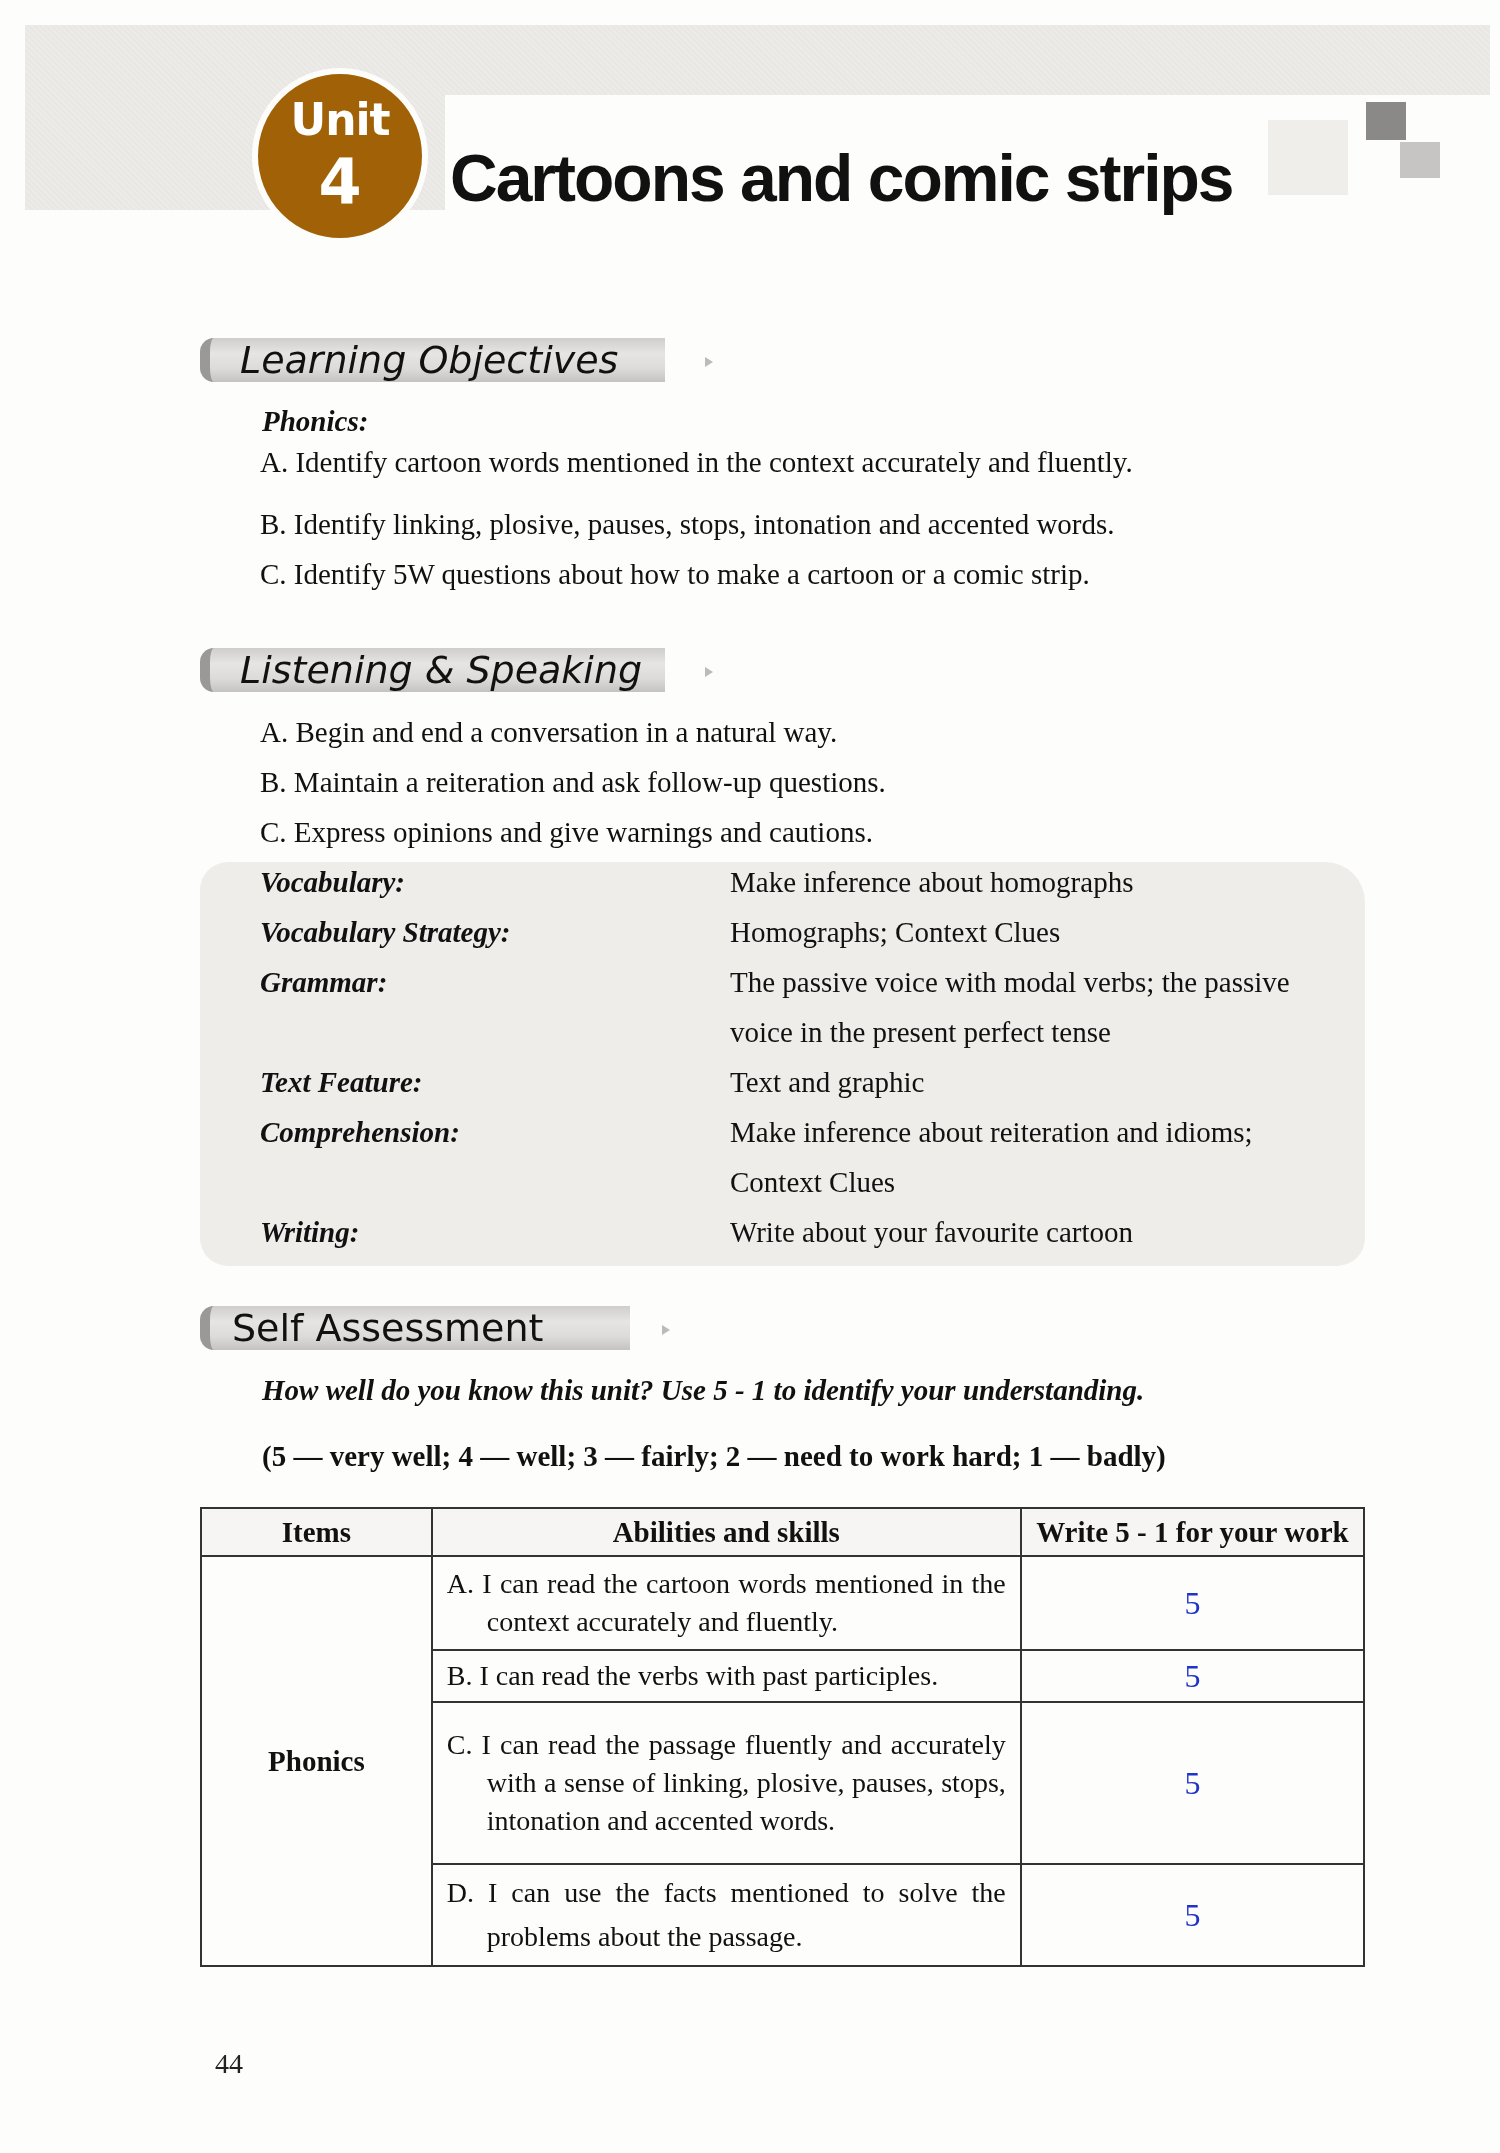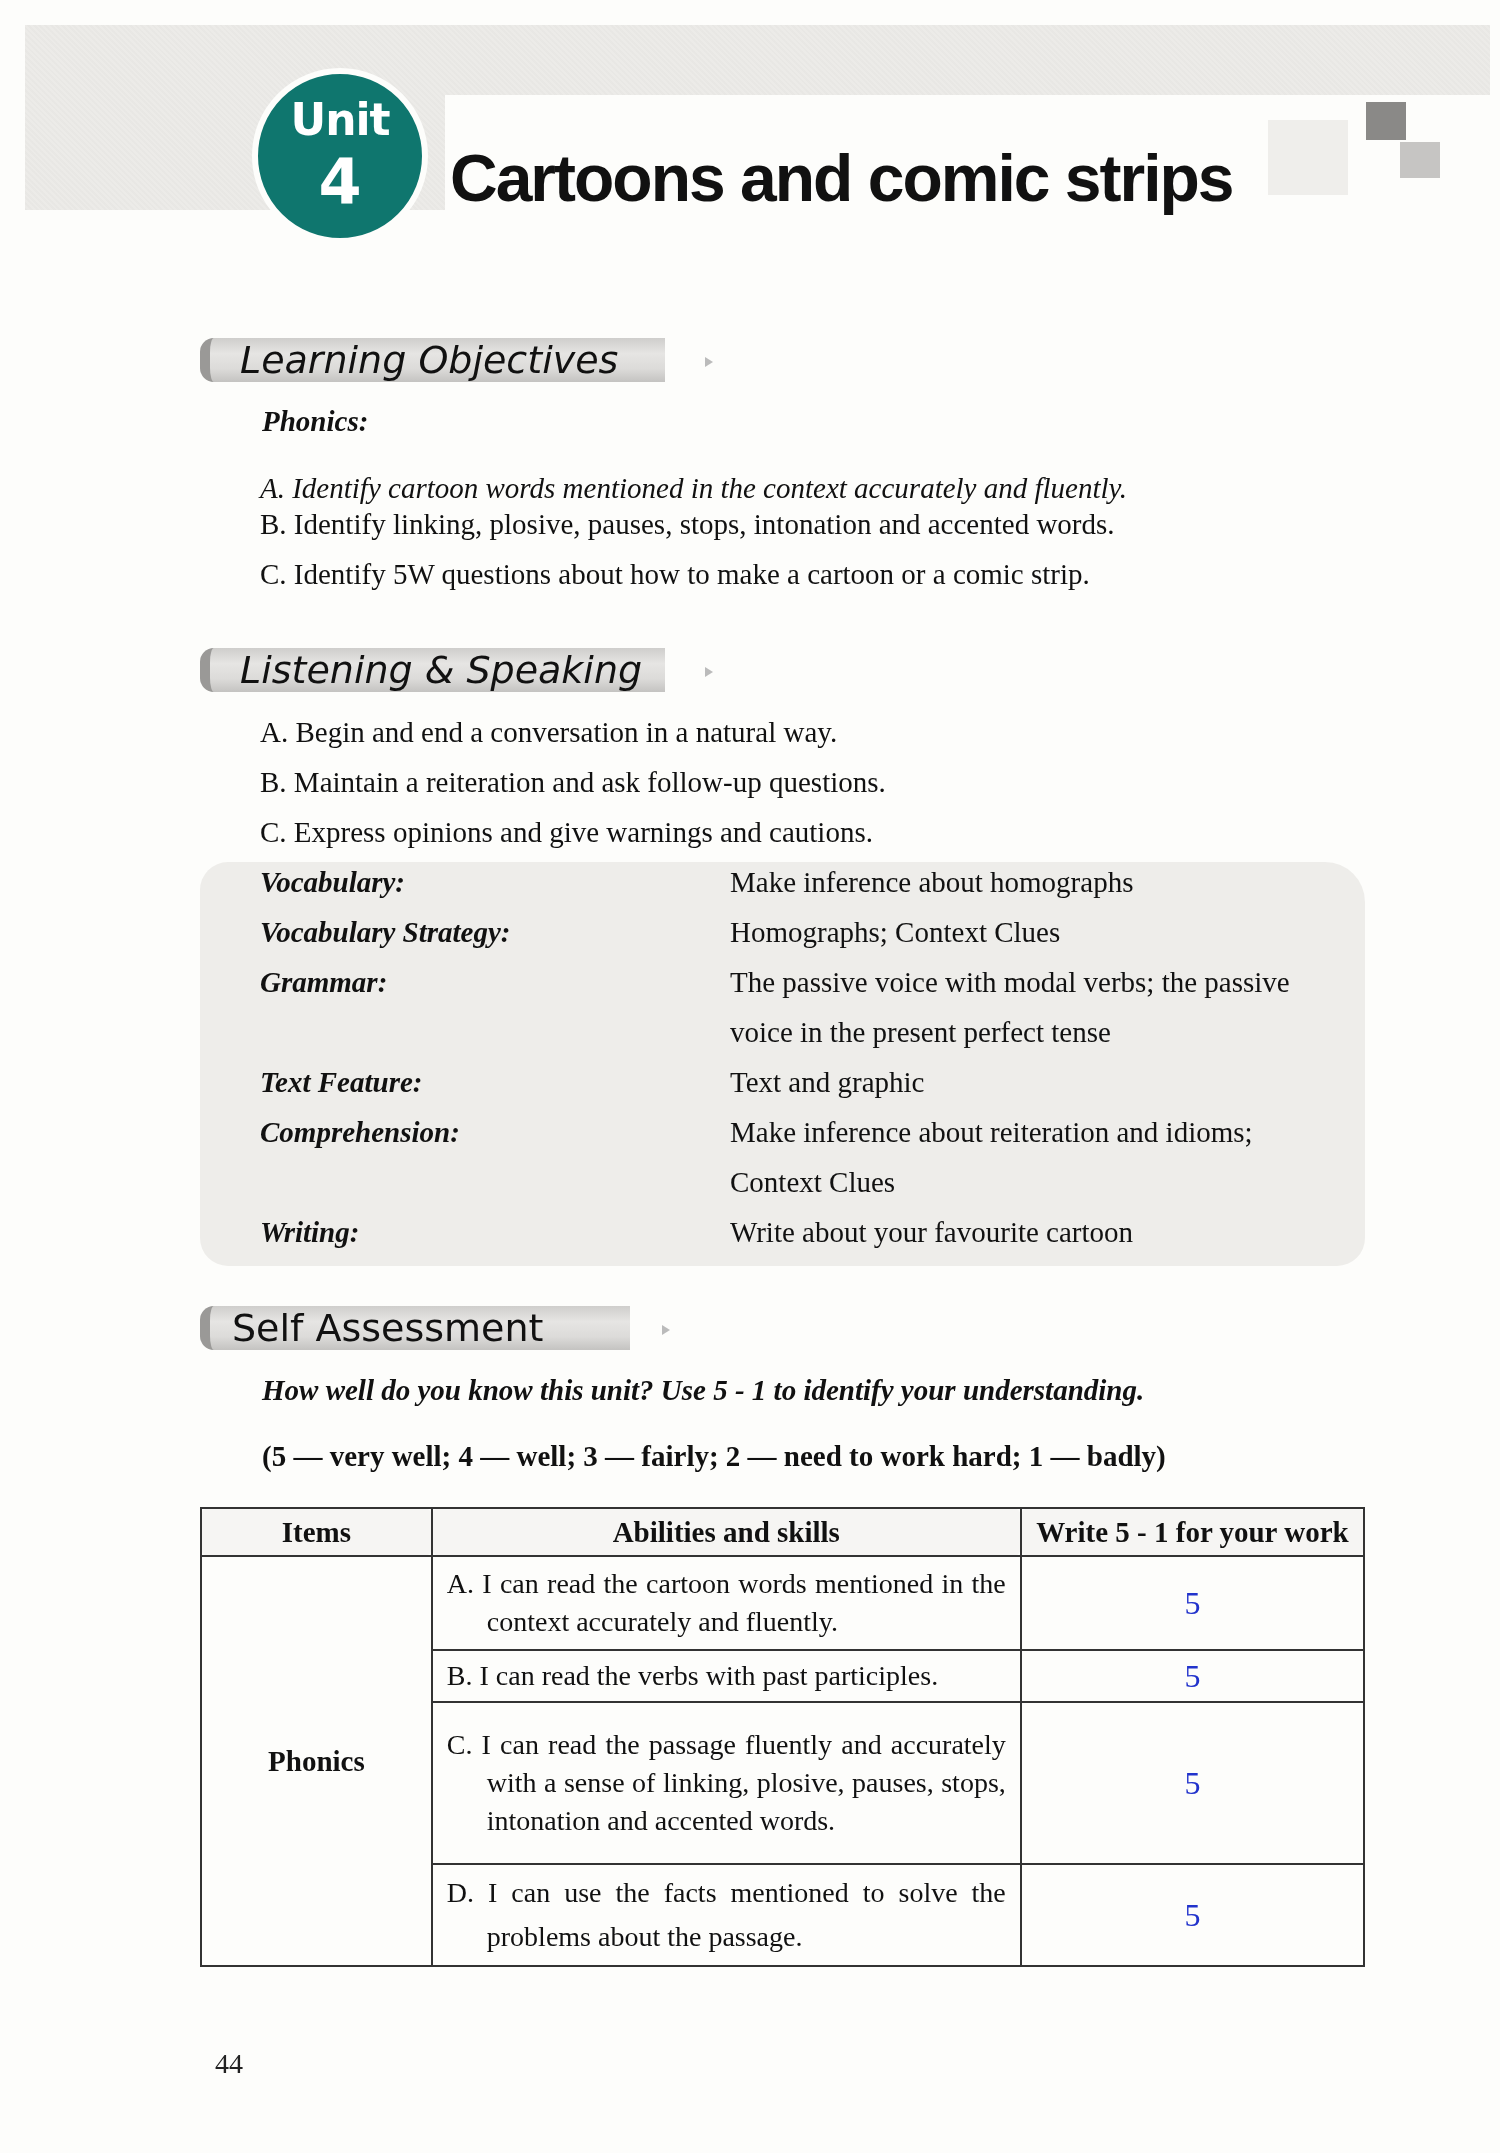--- a/index.html
+++ b/index.html
@@ -13,21 +13,21 @@
   .banner {
     left: 25px; top: 25px; width: 1465px; height: 185px;
     background: #ecebe8;
     background-image: repeating-linear-gradient(45deg, rgba(0,0,0,0.015) 0 2px, rgba(255,255,255,0.02) 2px 4px);
   }
   .banner-cut {
     left: 445px; top: 95px; width: 1050px; height: 120px; background: #fdfdfb;
   }
   .unit-circle {
     left: 252px; top: 68px; width: 164px; height: 164px; border-radius: 50%;
-    background: #0f766e; border: 6px solid #fdfdfb;
+    background: #a16207; border: 6px solid #fdfdfb;
     color: #fff; text-align: center;
     font-family: "DejaVu Sans", sans-serif; font-weight: bold;
   }
   .unit-word { position: absolute; left: 0; right: 0; top: 20px; font-size: 44px; letter-spacing: -1px; }
   .unit-num { position: absolute; left: 0; right: 0; top: 76px; font-size: 62px; line-height: 64px; }
   .title {
     left: 450px; top: 140px; font-size: 66px; font-weight: bold;
     font-family: Liberation Sans, sans-serif; letter-spacing: -2px; white-space: nowrap;
   }
   .deco1 { left: 1268px; top: 120px; width: 80px; height: 75px; background: #efeeeb; }
@@ -84,21 +84,21 @@
   <div class="unit-num">4</div>
 </div>
 <div class="abs title">Cartoons and comic strips</div>
 
 <div class="abs sec-header" style="left:200px; top:338px; width:455px;">
   <span class="sec-label">Learning Objectives</span>
 </div>
 <div class="abs sec-arrow" style="left:705px; top:357px;"></div>
 
 <div class="abs lbl" style="left:262px; top:405px;">Phonics:</div>
-<div class="abs txt" style="left:260px; top:472px;font-style:italic;">A. Identify cartoon words mentioned in the context accurately and fluently.</div>
+<div class="abs txt" style="left:260px; top:446px;">A. Identify cartoon words mentioned in the context accurately and fluently.</div>
 <div class="abs txt" style="left:260px; top:508px;">B. Identify linking, plosive, pauses, stops, intonation and accented words.</div>
 <div class="abs txt" style="left:260px; top:558px;">C. Identify 5W questions about how to make a cartoon or a comic strip.</div>
 
 <div class="abs sec-header" style="left:200px; top:648px; width:455px;">
   <span class="sec-label">Listening &amp; Speaking</span>
 </div>
 <div class="abs sec-arrow" style="left:705px; top:667px;"></div>
 
 <div class="abs txt" style="left:260px; top:716px;">A. Begin and end a conversation in a natural way.</div>
 <div class="abs txt" style="left:260px; top:766px;">B. Maintain a reiteration and ask follow-up questions.</div>

